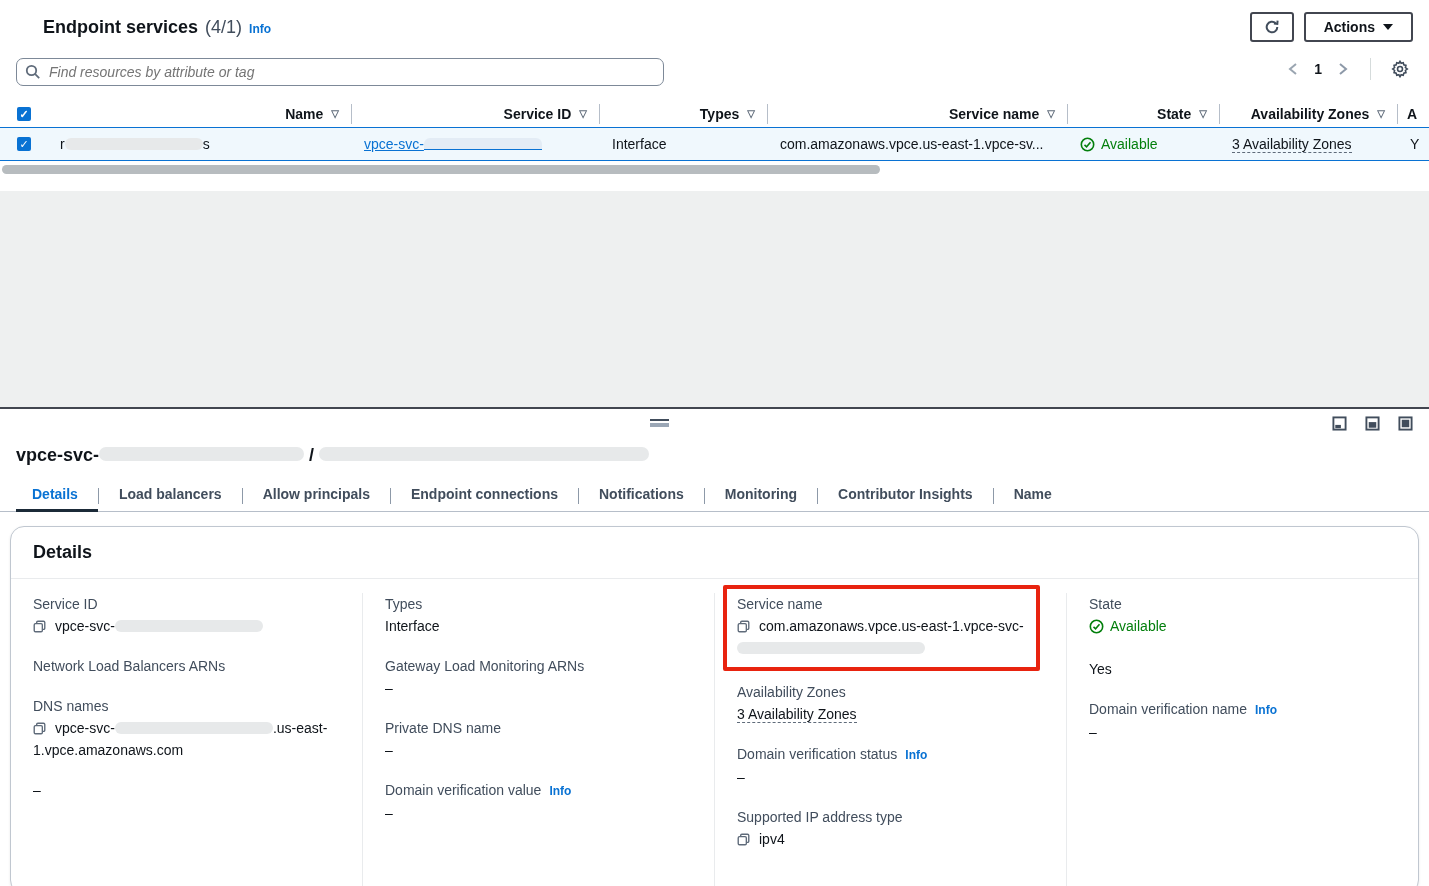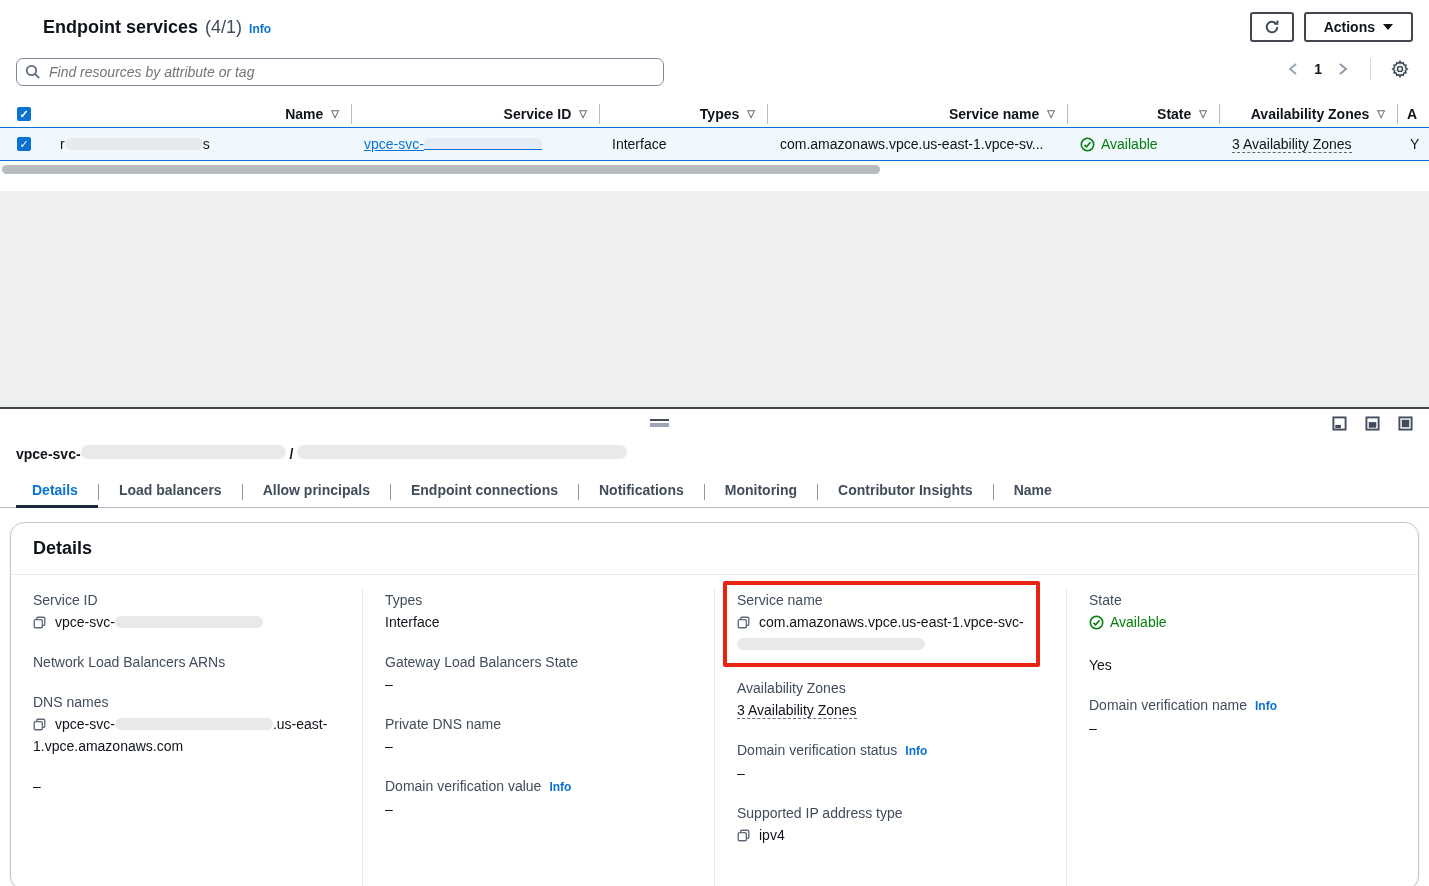--- a/index.html
+++ b/index.html
@@ -83,21 +83,21 @@
   .table-card-bottom { height: 14px; background: #fff; border-radius: 0 0 14px 14px; }
   
   .gap { height: 216px; background: #eef0f0; }
   
   .split-panel { position: relative; background: #fff; border-top: 2px solid #424650; height: 491px; }
   .drag-handle { position: absolute; left: 650px; top: 10px; width: 19px; cursor: ns-resize; }
   .drag-handle .bar1 { height: 2px; background: #414d5c; }
   .drag-handle .bar2 { height: 4px; background: #9ba7b6; margin-top: 2px; }
   .panel-prefs { position: absolute; right: 16px; top: 7px; display: flex; gap: 18px; }
   .panel-prefs button { background: none; border: none; cursor: pointer; padding: 0; }
-  .panel-title { padding: 36px 16px 0 16px; font-size: 14px; font-weight: bold; white-space: nowrap; }
+  .panel-title { padding: 36px 16px 0 16px; font-size: 18px; font-weight: bold; white-space: nowrap; }
   .panel-title .redact { height: 14px; border-radius: 7px; vertical-align: 0; }
   .tabs { display: flex; align-items: center; margin-top: 14px; border-bottom: 1px solid #b6bec9; height: 32px; padding: 0 16px; }
   .tab {
     padding: 0 20px; font-weight: bold; color: #414d5c; font-size: 14px;
     height: 32px; display: flex; align-items: center; cursor: pointer;
     border-bottom: 3px solid transparent; background: none; border-top: none; border-left: none; border-right: none;
     font-family: "Liberation Sans", sans-serif;
   }
   .tab.active { color: #0972d3; border-bottom-color: #1b2a38; }
   .tab:first-child { padding-left: 16px; }
@@ -347,21 +347,21 @@
           <div class="value">–</div>
         </div>
       </div>
 
       <div class="col">
         <div class="field">
           <div class="label">Types</div>
           <div class="value">Interface</div>
         </div>
         <div class="field">
-          <div class="label">Gateway Load Balancers State</div>
+          <div class="label">Gateway Load Monitoring ARNs</div>
           <div class="value">–</div>
         </div>
         <div class="field">
           <div class="label">Private DNS name</div>
           <div class="value">–</div>
         </div>
         <div class="field">
           <div class="label"><span>Domain verification value</span><a class="info-link info-sm">Info</a></div>
           <div class="value">–</div>
         </div>

